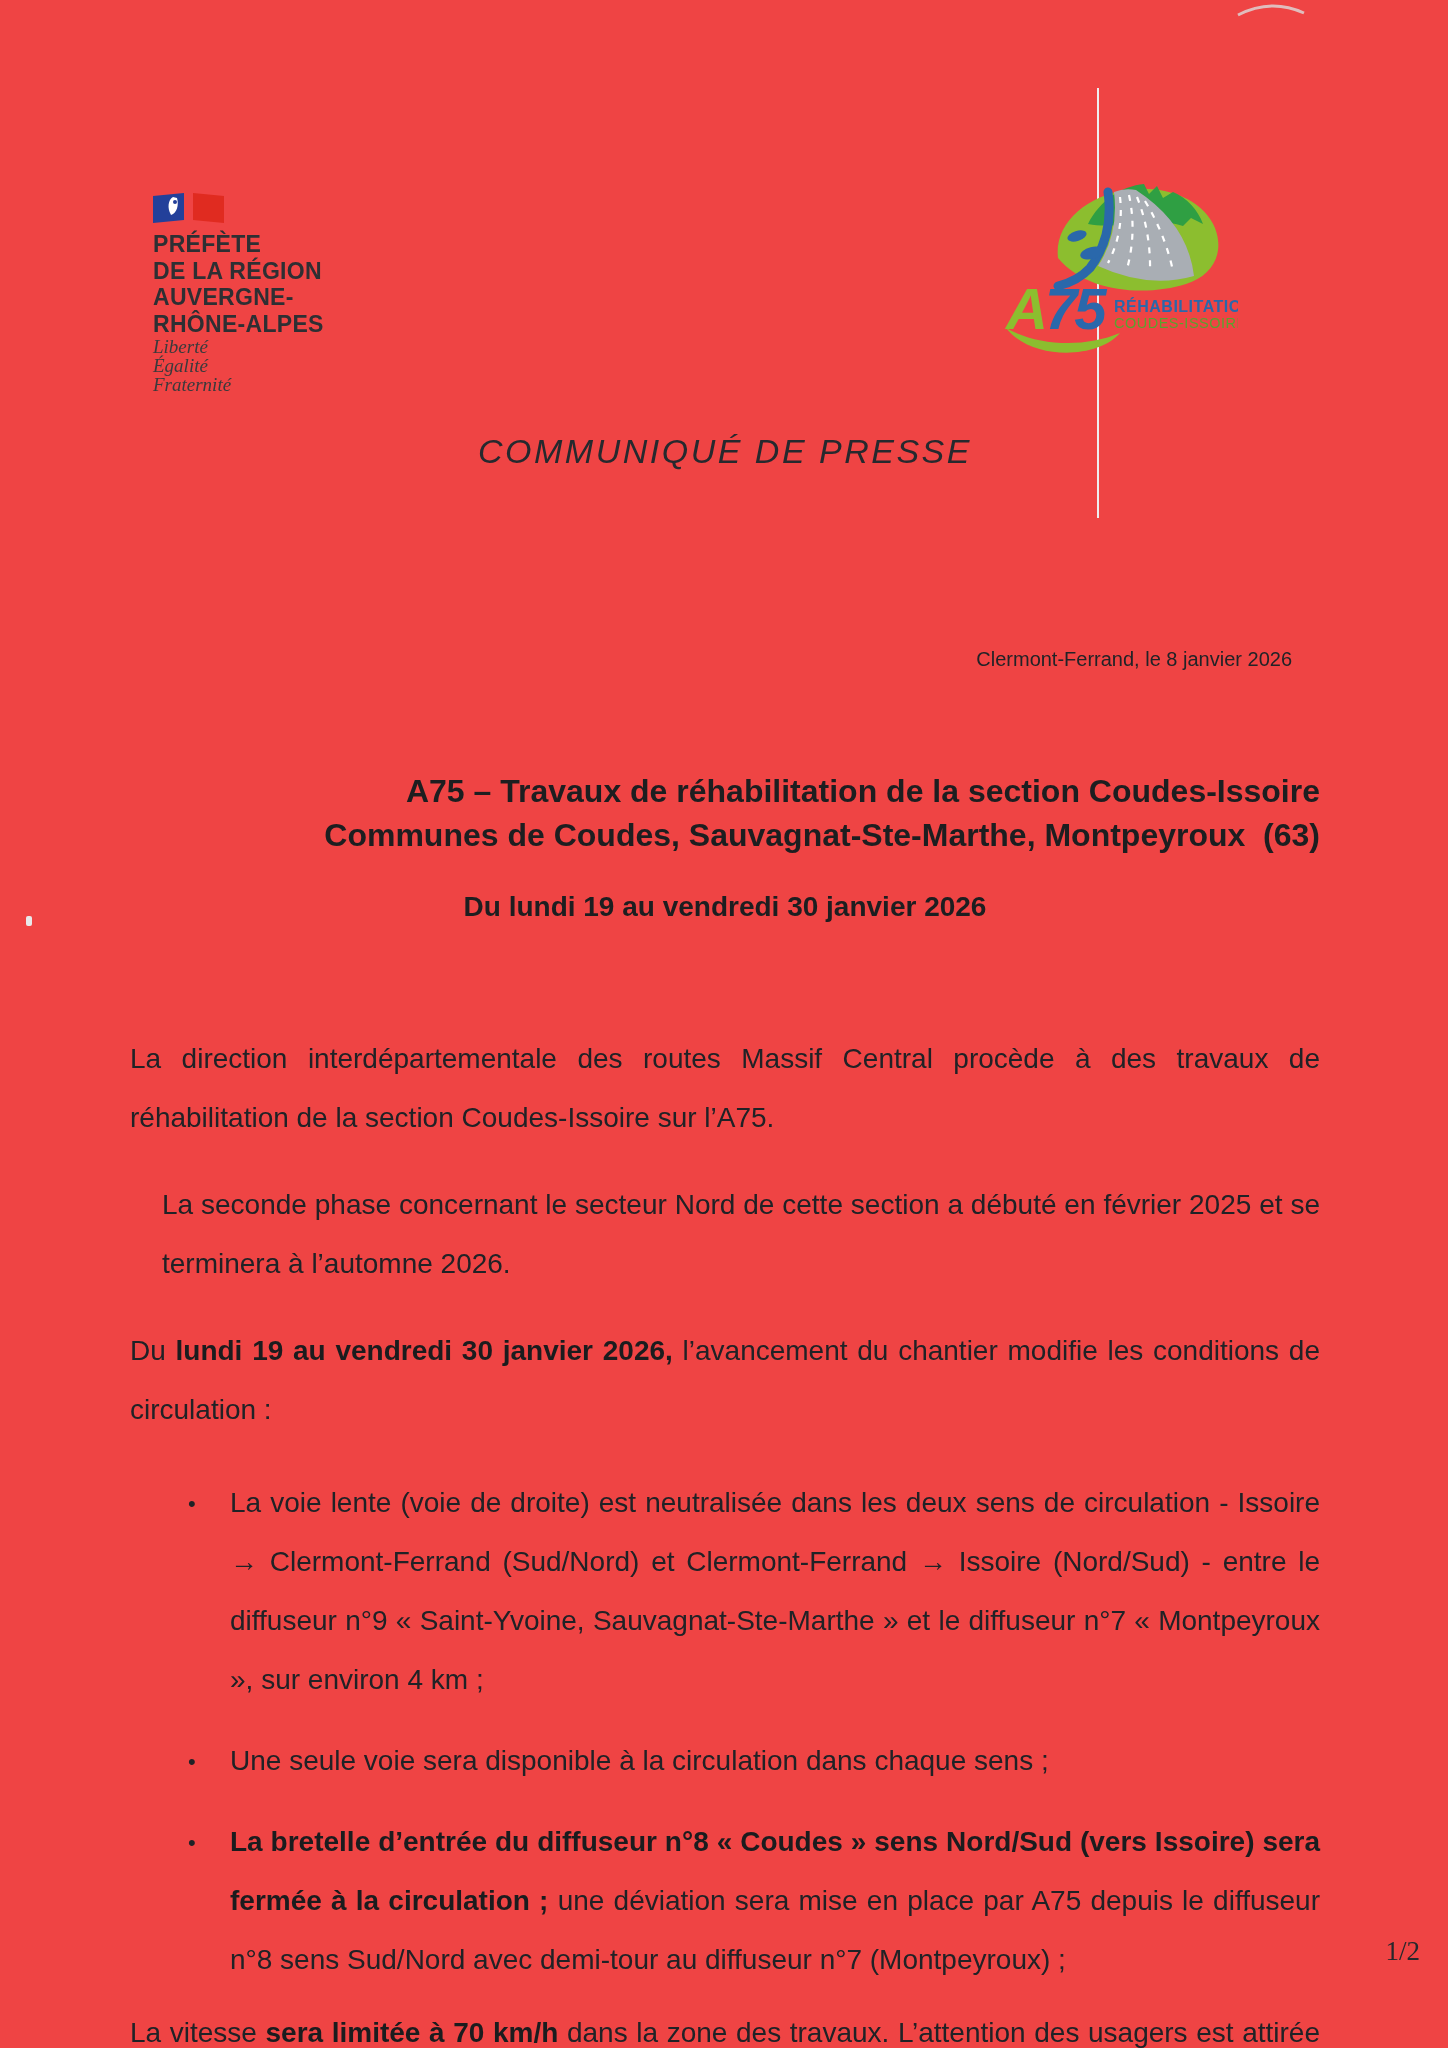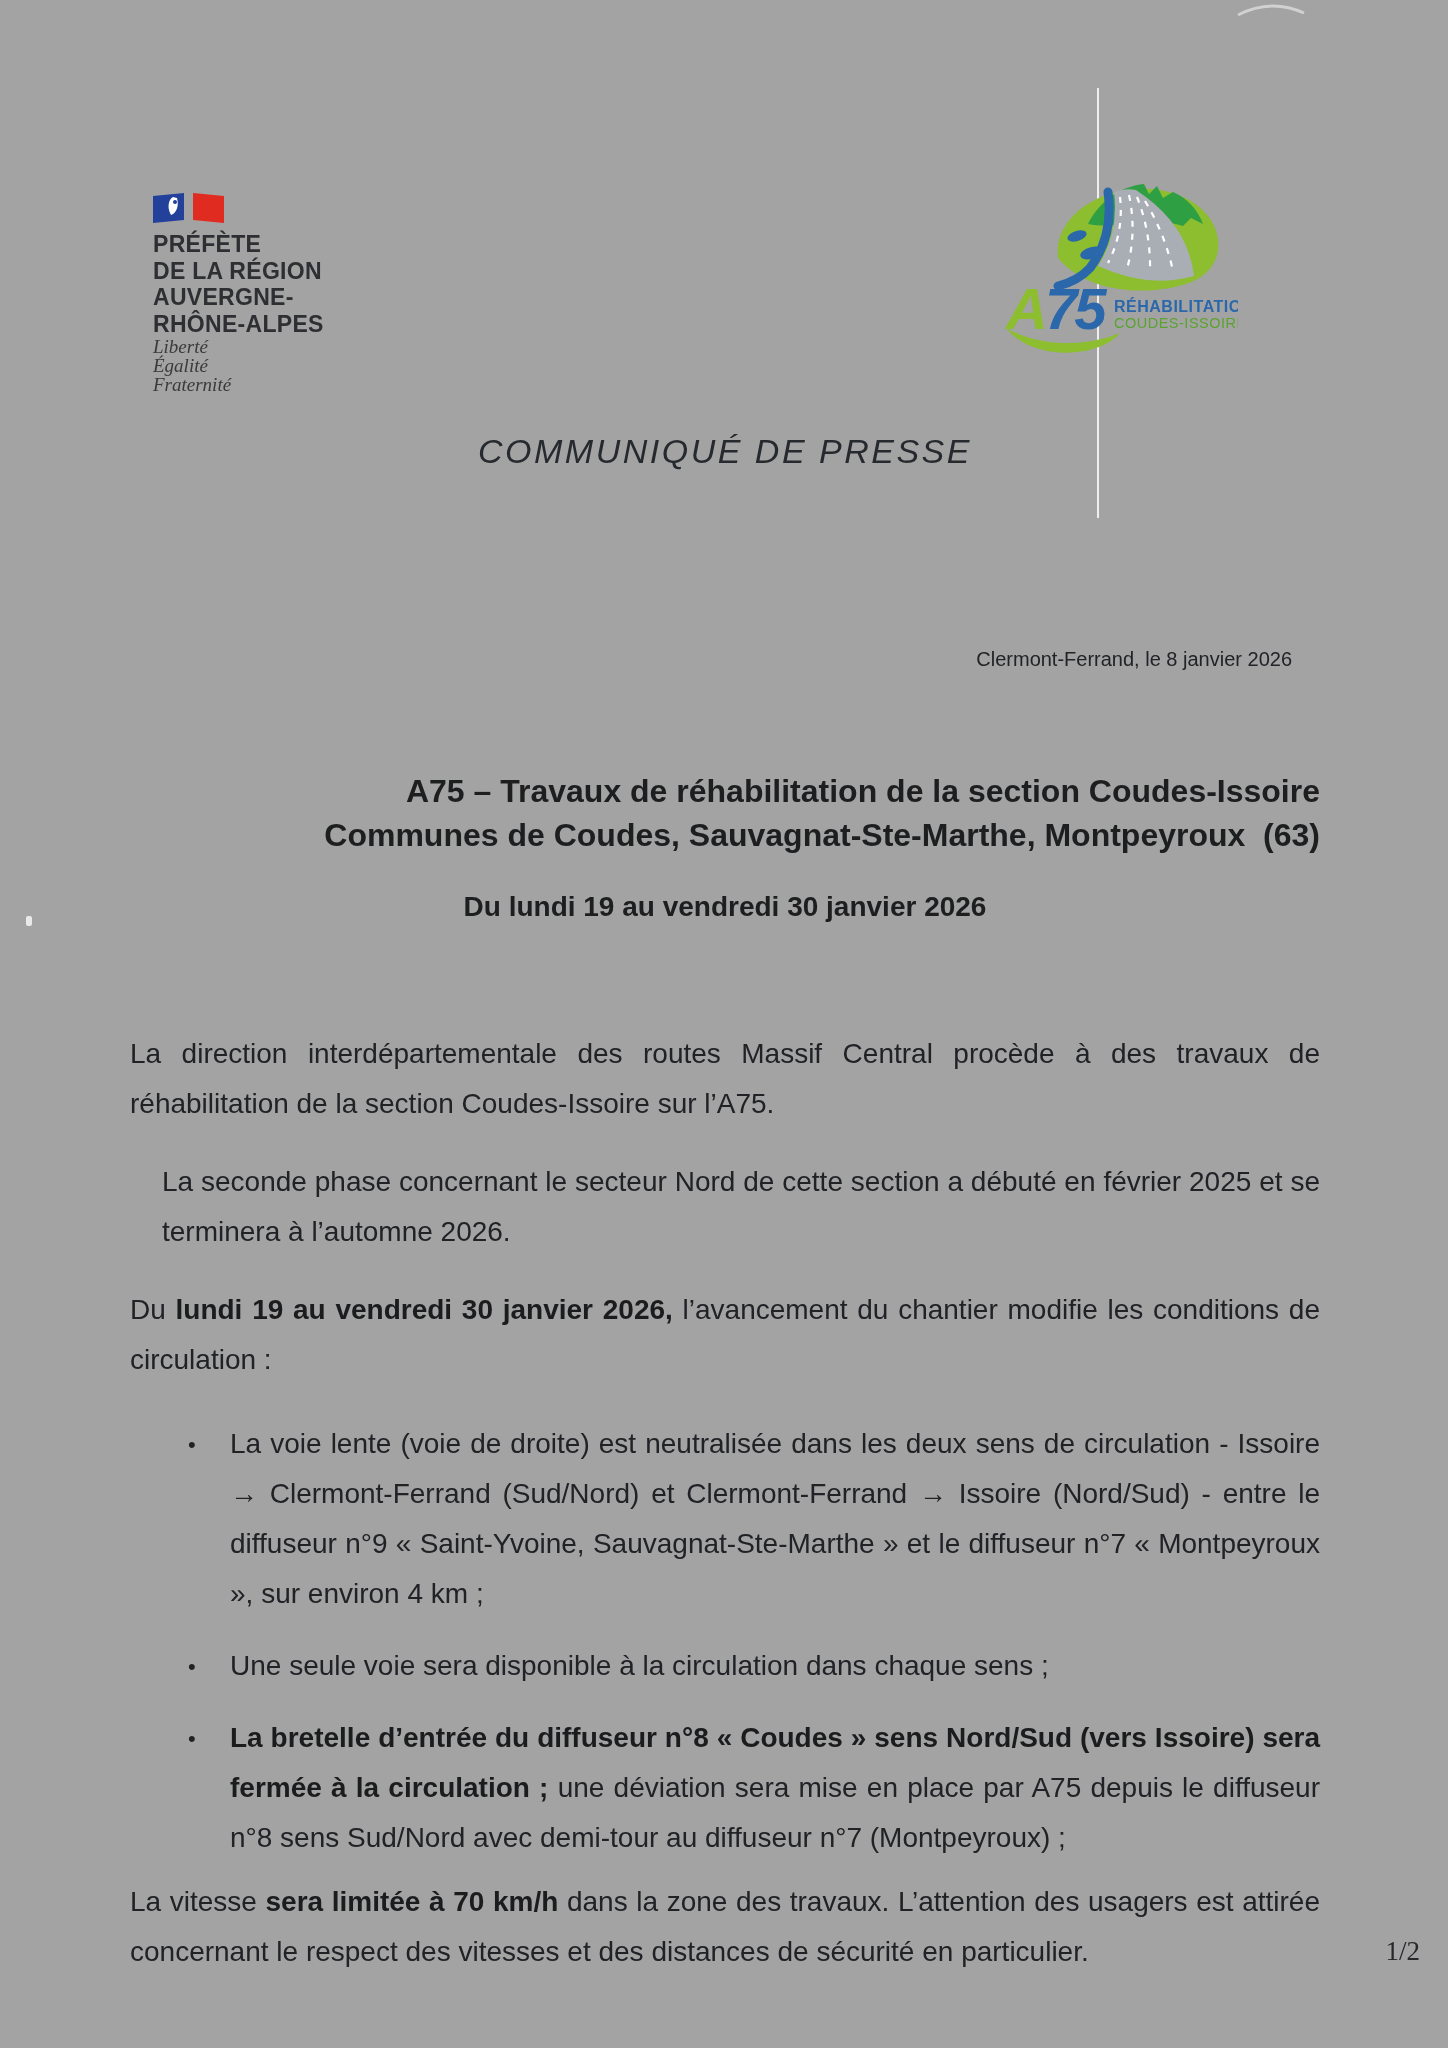--- a/index.html
+++ b/index.html
@@ -1,19 +1,19 @@
 <!DOCTYPE html>
 <html lang="fr"><head>
 <meta charset="utf-8">
 <style>
   html,body { margin:0; padding:0; background:#ffffff; }
   .page {
     position:relative;
     width:1448px; height:2048px;
-    background:#a3a3a3;
+    background:#ef4444;
     overflow:hidden;
     font-family:"Liberation Sans", sans-serif;
     color:#202226;
   }
 
   
   .artifact-vline { position:absolute; left:1097px; top:88px; width:2px; height:430px; background:#eeeeef; }
   .artifact-curve { position:absolute; left:1236px; top:2px; }
   .artifact-speck { position:absolute; left:26px; top:916px; width:6px; height:10px; background:#e9e9ea; border-radius:2px; }
 
@@ -34,21 +34,21 @@
     margin-top:432px; text-align:center;
     font-size:34px; font-weight:400; letter-spacing:2.5px; color:#26292e;
     white-space:nowrap;
     font-style:italic;
   }
   .dateline { margin-top:168px; text-align:right; padding-right:28px; font-size:20px; line-height:40px; color:#212327; }
 
   .doc-title { margin-top:90px; text-align:right; font-weight:700; font-size:32px; line-height:44px; color:#1d1e20; }
   .doc-subtitle { margin-top:30px; text-align:center; font-weight:700; font-size:28px; line-height:40px; color:#1d1e20; }
 
-  .body-text { font-size:28px; line-height:50px; text-align:justify; }
+  .body-text { font-size:28px; line-height:59px; text-align:justify; }
   .p1 { margin-top:102px; }
   .p2 { margin-top:26px;margin-left:32px; }
   .p3 { margin-top:13px; }
   .p4 { margin-top:14px; }
 
   .bullet-list { margin:34px 0 0 0; padding:0; list-style:none; }
   .bullet-list li { position:relative; padding-left:100px; }
   .bullet-list li + li { margin-top:22px; }
   .li-marker { position:absolute; left:58px; top:1px; font-size:22px; color:#202226; }
 

